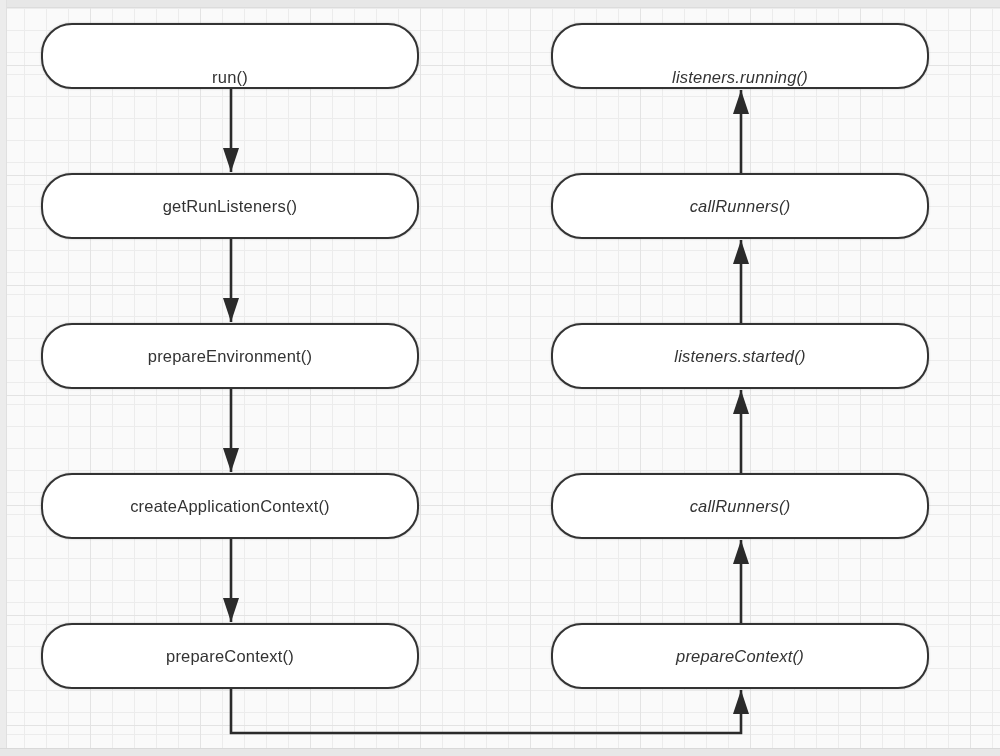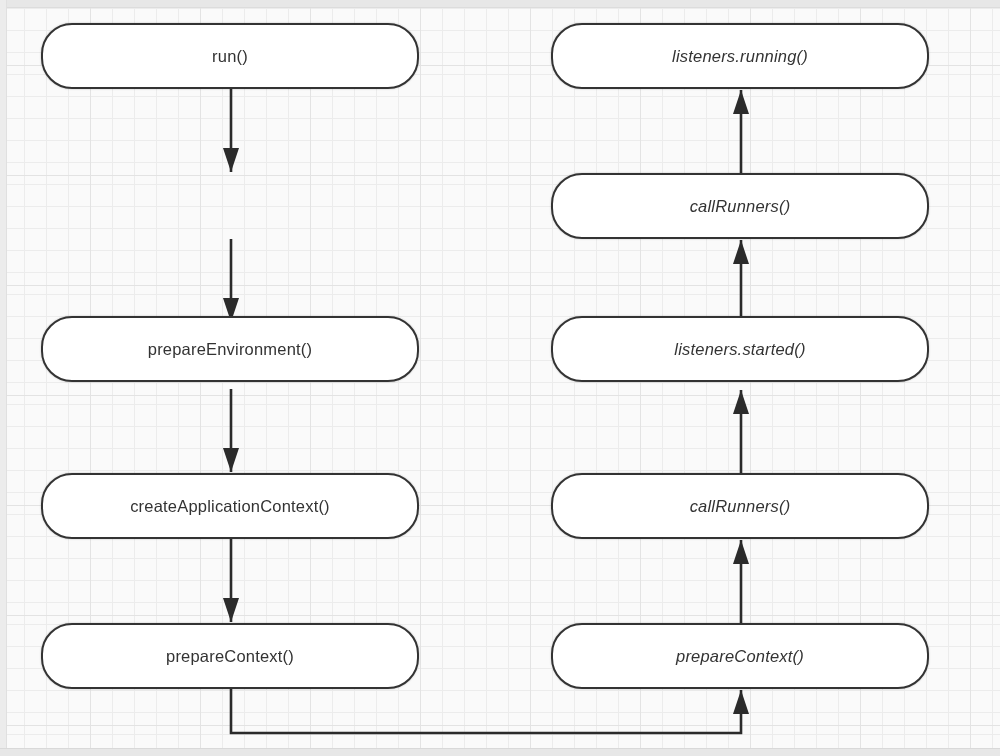--- a/index.html
+++ b/index.html
@@ -55,23 +55,23 @@
     justify-content: center;
   }
   .node-label {
     font-size: 16.5px;
     color: #333333;
     letter-spacing: 0.2px;
     white-space: nowrap;
   }
   .col-left  { left: 41px; }
   .col-right { left: 551px; font-style: italic; }
-  .row-0 { top: 23px; }
+  .row-0 { top: 23px; align-items: flex-end; }
   .row-1 { top: 173px; }
-  .row-2 { top: 316px; }
+  .row-2 { top: 323px; }
   .row-3 { top: 473px; }
   .row-4 { top: 623px; }
 </style>
 </head>
 <body>
 
 <div class="canvas">
 
   <div class="edge-strip top"></div>
   <div class="edge-strip left"></div>
@@ -90,20 +90,23 @@
     <path class="edge" d="M231,688 L231,733 L741,733 L741,690" marker-end="url(#arrowhead)"></path>
     <path class="edge" d="M741,623 L741,540" marker-end="url(#arrowhead)"></path>
     <path class="edge" d="M741,473 L741,390" marker-end="url(#arrowhead)"></path>
     <path class="edge" d="M741,323 L741,240" marker-end="url(#arrowhead)"></path>
     <path class="edge" d="M741,173 L741,90" marker-end="url(#arrowhead)"></path>
   </svg>
 
   <div class="node col-left row-0">
     <span class="node-label">run()</span>
   </div>
+  <div class="node col-left row-1">
+    <span class="node-label">getRunListeners()</span>
+  </div>
   <div class="node col-left row-2">
     <span class="node-label">prepareEnvironment()</span>
   </div>
   <div class="node col-left row-4">
     <span class="node-label">prepareContext()</span>
   </div>
   <div class="node col-left row-3">
     <span class="node-label">createApplicationContext()</span>
   </div>
 

